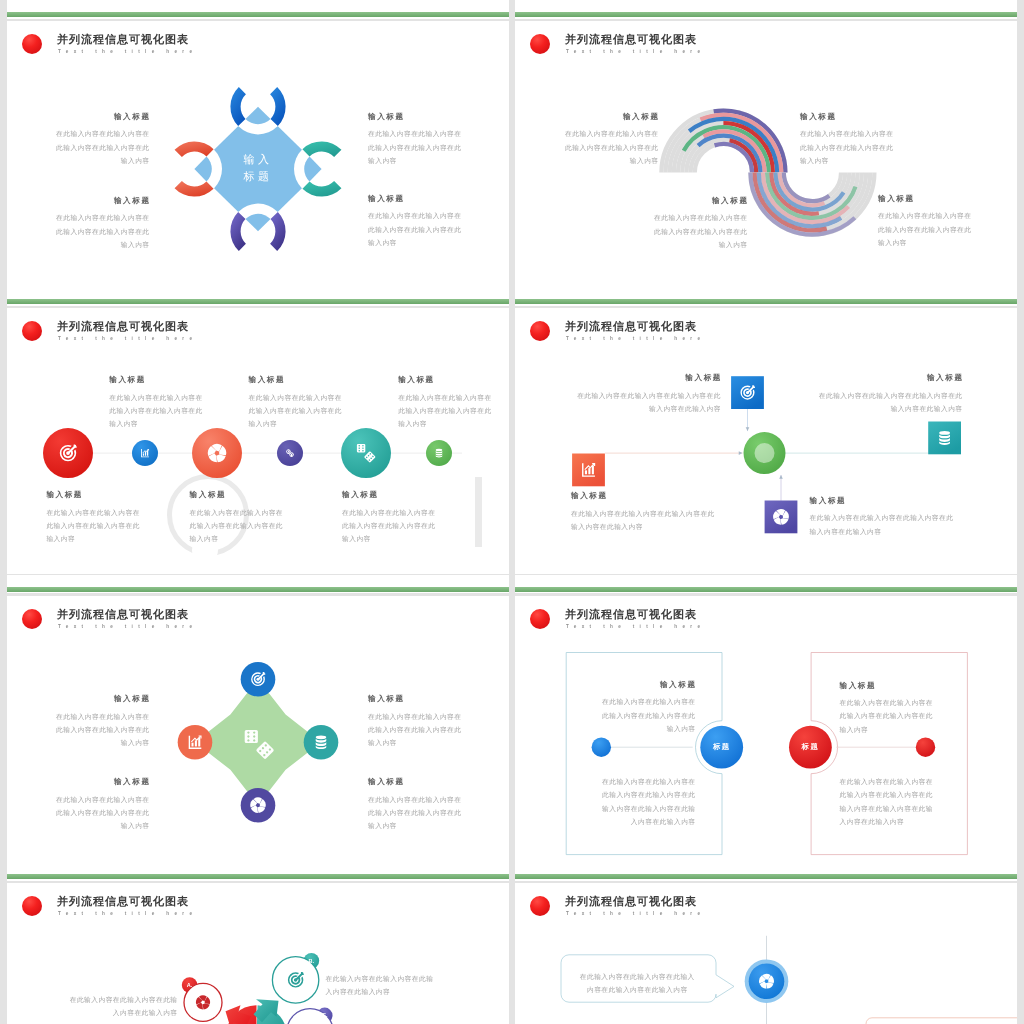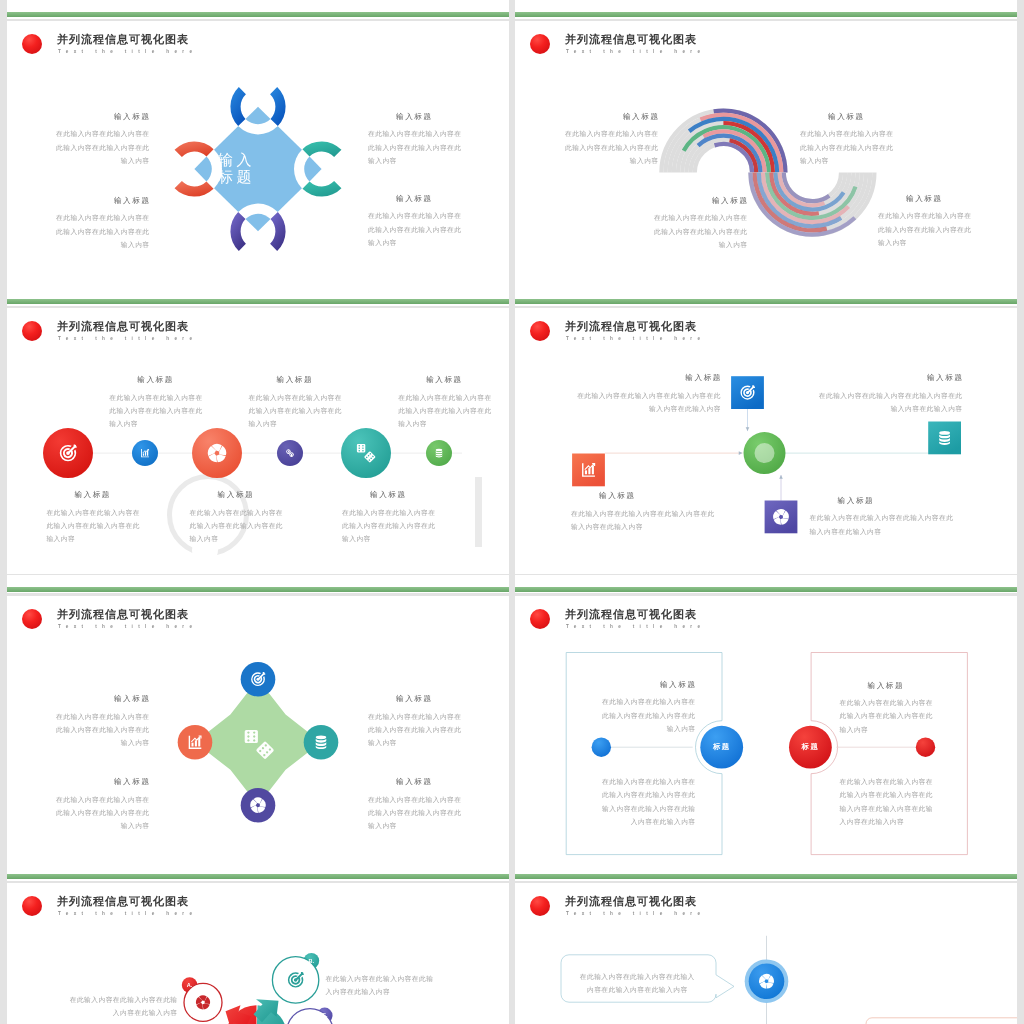--- a/index.html
+++ b/index.html
@@ -18,29 +18,29 @@
 
 .hdr{position:absolute;left:0;top:0;width:502px;height:70px;}
 .hdr .ball{position:absolute;left:15px;top:34px;width:20px;height:20px;border-radius:50%;
   background:radial-gradient(circle at 36% 27%,#ff4a44 0%,#f4201f 40%,#cb0a0f 100%);}
 .hdr .t{position:absolute;left:50px;top:33px;font-size:11.1px;font-weight:bold;color:#3c3c3c;
   letter-spacing:0.9px;white-space:nowrap;line-height:13px;}
 .hdr .s{position:absolute;left:51px;top:49px;font-size:4.6px;font-weight:bold;color:#909090;
   letter-spacing:5.35px;white-space:nowrap;line-height:6px;}
 
 .tb{position:absolute;}
-.tb .th{font-size:7.6px;font-weight:normal;color:#5f5f5f;letter-spacing:1.55px;line-height:10px;
-  margin-bottom:5.2px;margin-right:-1.55px;margin-left:28px;}
+.tb .th{font-size:7.6px;font-weight:bold;color:#5f5f5f;letter-spacing:1.55px;line-height:10px;
+  margin-bottom:5.2px;margin-right:-1.55px;}
 .tb .tp{font-size:6.7px;color:#a4a4a4;line-height:13.4px;letter-spacing:0.5px;
   margin-right:-0.5px;}
 .tb.ar{text-align:right;}
 .tb.al{text-align:left;}
 .tb.ac{text-align:center;}
 
-.ctext{position:absolute;color:#fff;font-size:15px;letter-spacing:3.4px;text-align:left;
+.ctext{position:absolute;color:#fff;font-size:11px;letter-spacing:3.4px;text-align:center;
   line-height:17px;}
 .badge{position:absolute;color:#fff;font-size:7.4px;letter-spacing:1.4px;font-weight:bold;}
 .lbl{position:absolute;color:#fff;font-size:5.6px;font-weight:bold;text-align:center;}
 
 .wmwrap{position:absolute;left:0;top:0;width:1024px;height:1024px;pointer-events:none;
   overflow:hidden;}
 .wm-logo{position:absolute;left:167px;top:474px;width:72px;height:72px;border-radius:50%;
   border:5px solid #eaeaea;}
 .wm-logo::after{content:"";position:absolute;left:20px;top:58px;width:26px;height:26px;
   border-radius:50%;background:#fff;}

